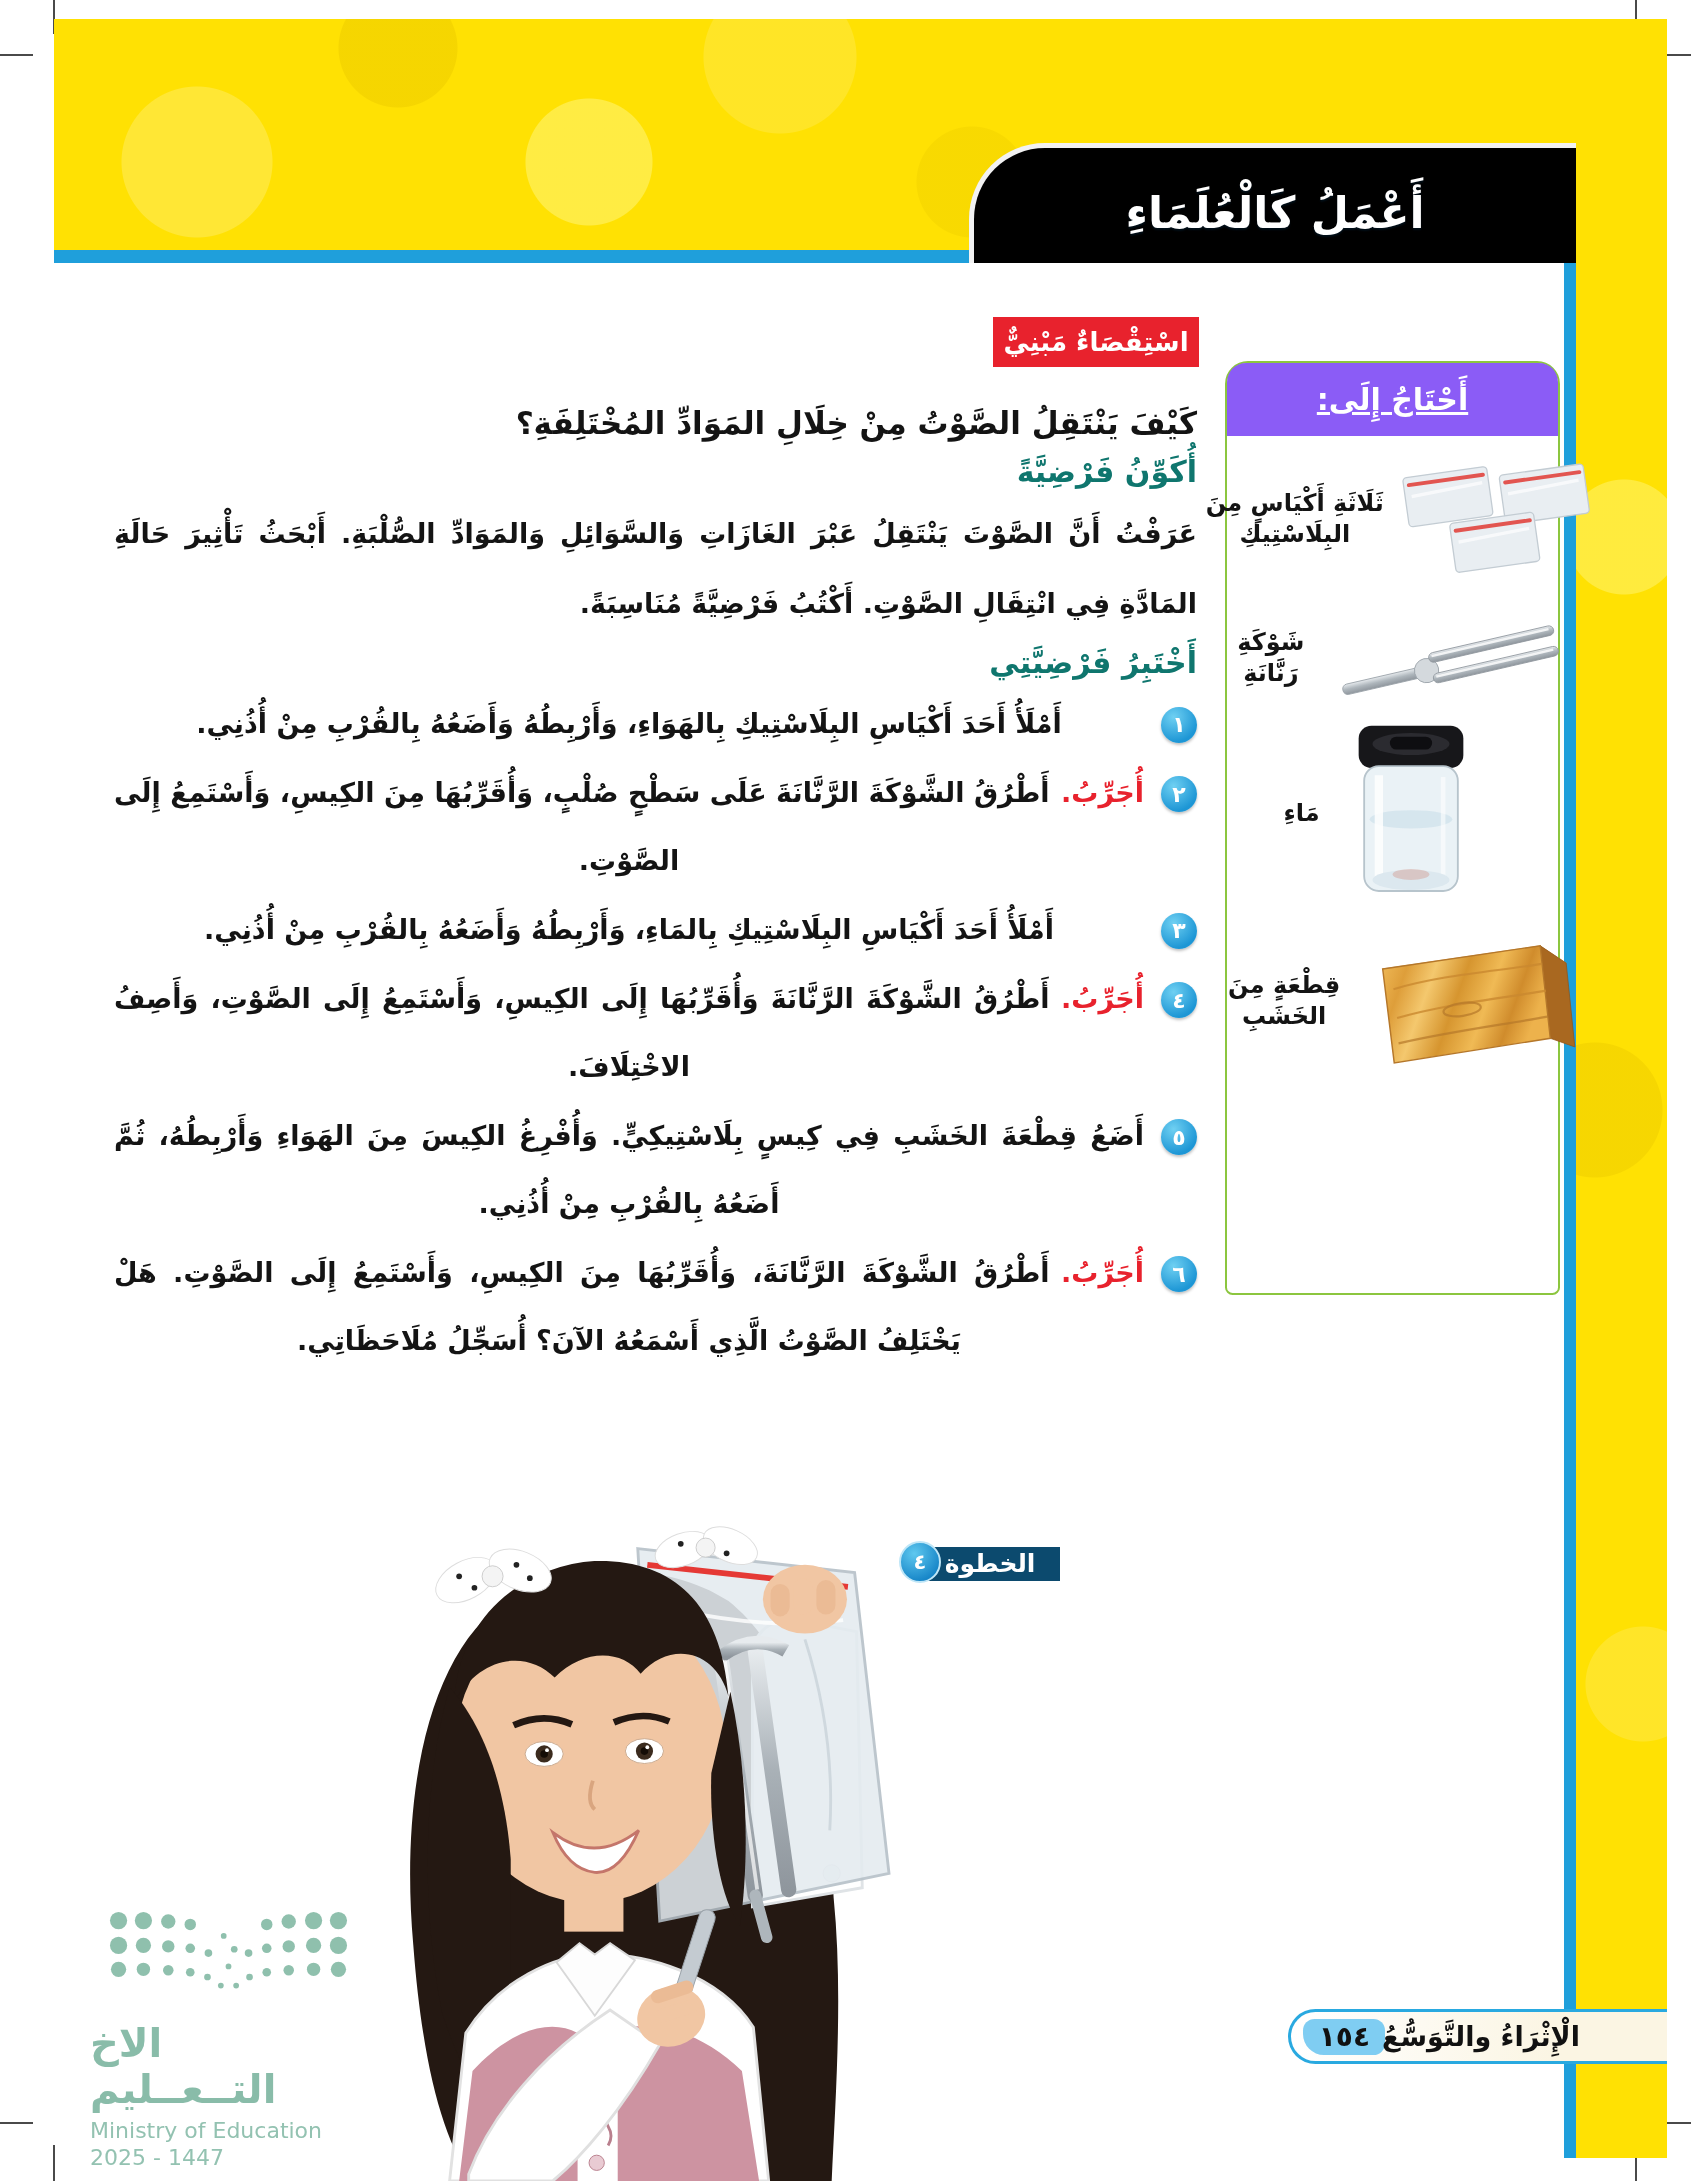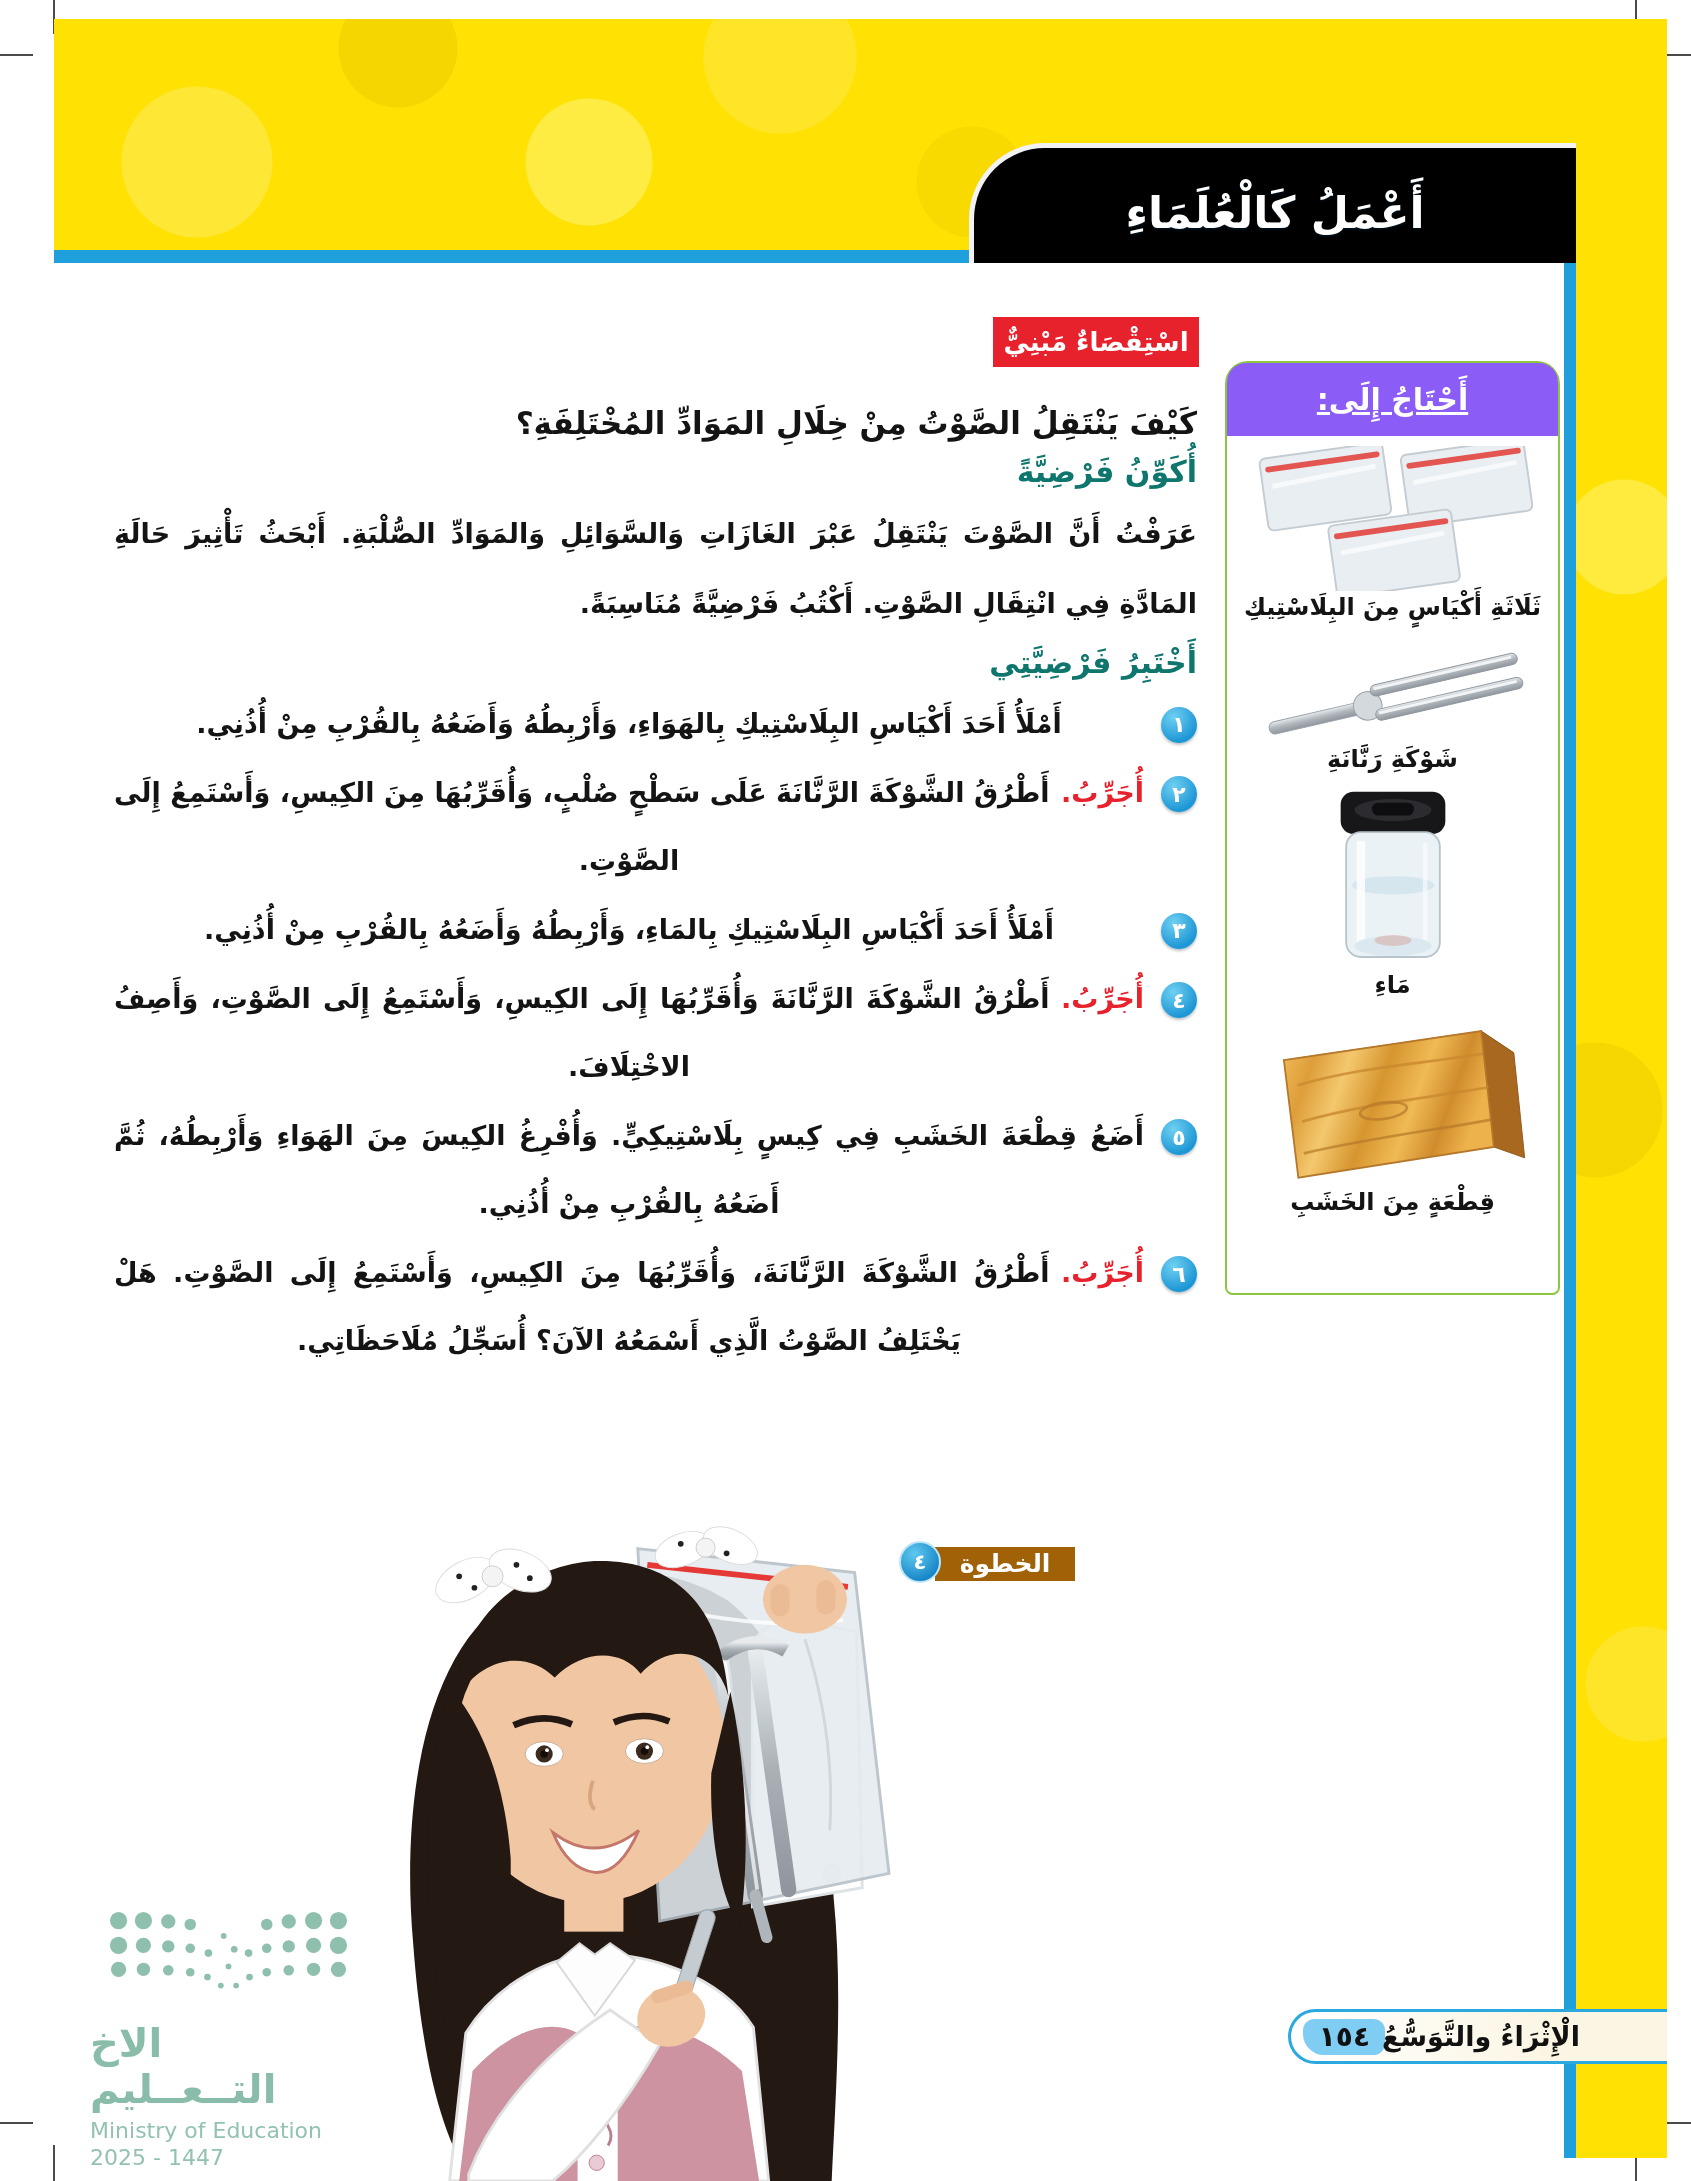--- a/index.html
+++ b/index.html
@@ -41,21 +41,21 @@
   .inquiry-badge{position:absolute;left:994px;top:317px;width:206px;height:50px;
     background:#E8222D;color:#fff;font-weight:bold;font-size:26px;
     display:flex;align-items:center;justify-content:center;white-space:nowrap;}
 
   
   .materials{position:absolute;left:1226px;top:361px;width:335px;height:934px;
     background:#fff;border:2.9px solid #8CC63F;border-radius:23px 23px 7.6px 7.6px;
     box-sizing:border-box;display:flex;flex-direction:column;align-items:center;}
   .materials-header{width:100%;height:73px;background:#8b5cf6;border-radius:19px 19px 0 0;
     display:flex;align-items:center;justify-content:center;color:#fff;font-weight:bold;font-size:30px;text-decoration:underline;}
-  .mat-item{display:flex;flex-direction:column;align-items:center;}
+  .mat-item{display:flex;flex-direction:row;align-items:center;}
   .mat-label{font-weight:bold;font-size:24px;color:#141414;margin-top:1.9px;text-align:center;line-height:1.3;}
 
   
   .content{position:absolute;left:115px;top:405px;width:1083px;direction:rtl;color:#141414;}
   .question{font-weight:bold;font-size:31px;margin:0 0 13.4px 0;text-align:right;}
   .h-cyan{color:#0f766e;font-weight:bold;font-size:30px;margin:5.7px 0 9.6px 0;text-align:right;}
   .para{font-weight:bold;font-size:27px;line-height:2.6;text-align:justify;margin:0 0 5.7px 0;}
   .steps{margin-top:3.8px;}
   .step{display:flex;align-items:flex-start;gap:17px;margin-bottom:1.9px;}
   .step-num{flex:none;width:36px;height:36px;border-radius:50%;margin-top:17px;
@@ -63,21 +63,21 @@
     color:#fff;font-weight:bold;font-size:22px;display:flex;align-items:center;justify-content:center;
     box-shadow:0 1.9px 2.9px rgba(0,0,0,.25);}
   .step-text{flex:1;font-weight:bold;font-size:27px;line-height:2.5;margin:0;
     text-align:justify;text-align-last:center;}
   .lead{color:#E8222D;margin-left:11.5px;}
   .lead:empty{display:none;}
 
   
   .photo{position:absolute;left:271px;top:1496px;width:683px;height:685px;}
   .step-badge{position:absolute;left:900px;top:1541px;width:163px;height:44px;z-index:5;}
-  .step-rect{position:absolute;left:36px;top:5.7px;width:140px;height:34px;background:#a16207;
+  .step-rect{position:absolute;left:21px;top:5.7px;width:140px;height:34px;background:#0c4a6e;
     color:#fff;font-weight:bold;font-size:25px;display:flex;align-items:center;justify-content:center;}
   .step-circle{position:absolute;left:0;top:0;width:42px;height:42px;border-radius:50%;
     background:radial-gradient(circle at 35% 28%, #5FC8EF, #1786C8 75%);
     border:2.9px solid #BFE6F7;box-sizing:border-box;
     color:#fff;font-weight:bold;font-size:21px;display:flex;align-items:center;justify-content:center;}
 
   
   .moe{position:absolute;left:91px;top:1907px;width:258px;color:#8FC0AD;}
   .moe-ar{font-size:40px;font-weight:bold;letter-spacing:1px;margin-top:13.4px;text-align:left;
     color:#89BCA9;direction:rtl;}

